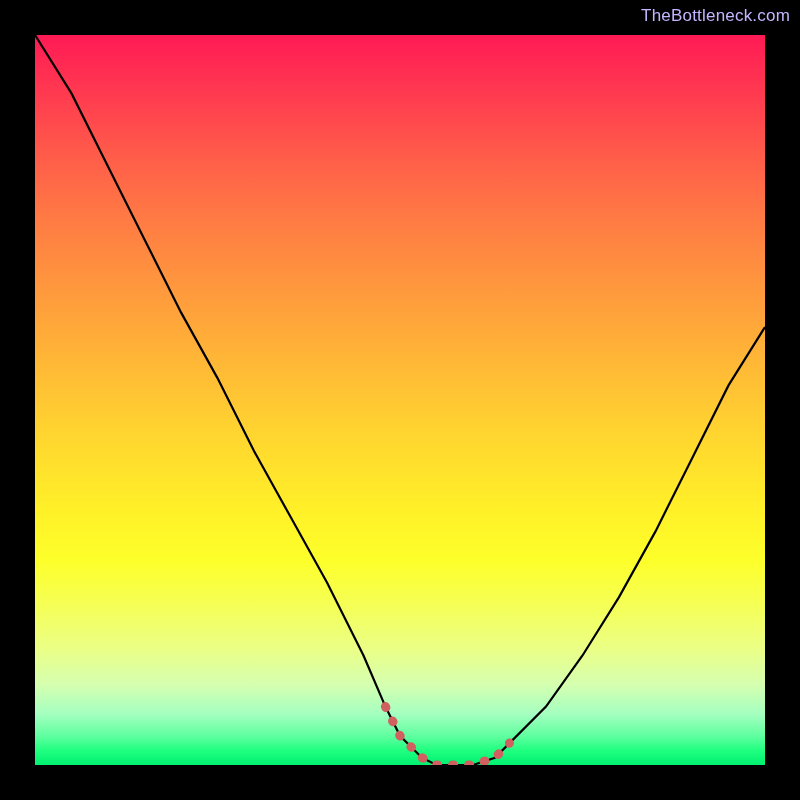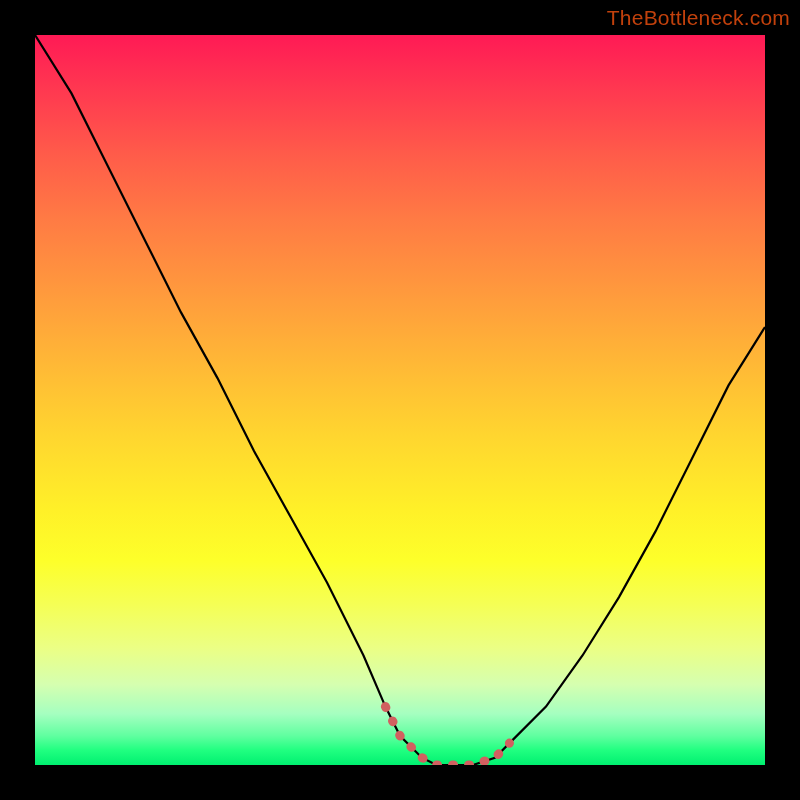--- a/index.html
+++ b/index.html
@@ -8,22 +8,22 @@
     height: 800px;
     background: #000;
     position: relative;
     font-family: Arial, sans-serif;
     overflow: hidden;
   }
   .watermark {
     position: absolute;
     top: 6px;
     right: 10px;
-    color: #c2410c;
-    font-size: 21px;
+    color: #c4b5fd;
+    font-size: 17px;
     font-weight: 500;
     z-index: 10;
     letter-spacing: 0.2px;
   }
   .plot-area {
     position: absolute;
     left: 35px;
     top: 35px;
     width: 730px;
     height: 730px;

